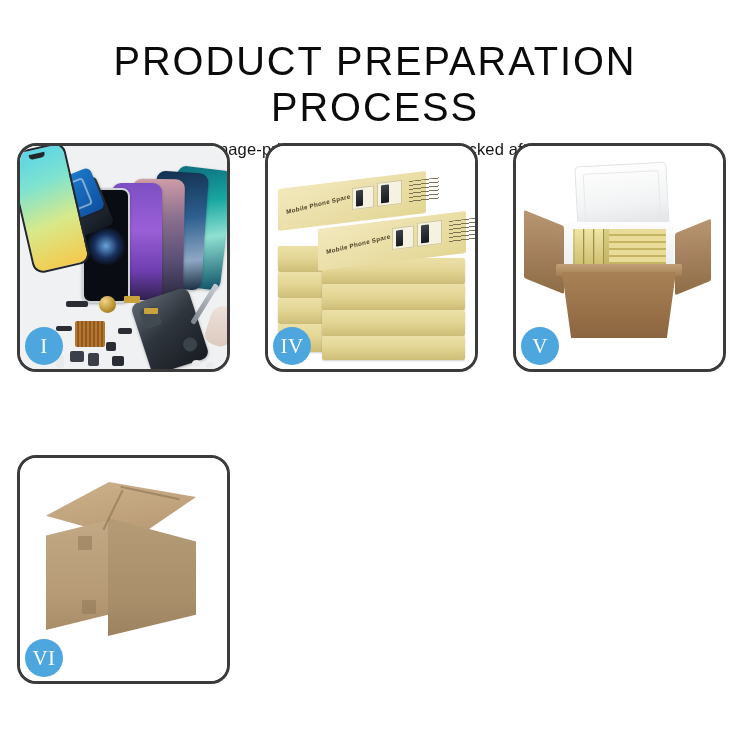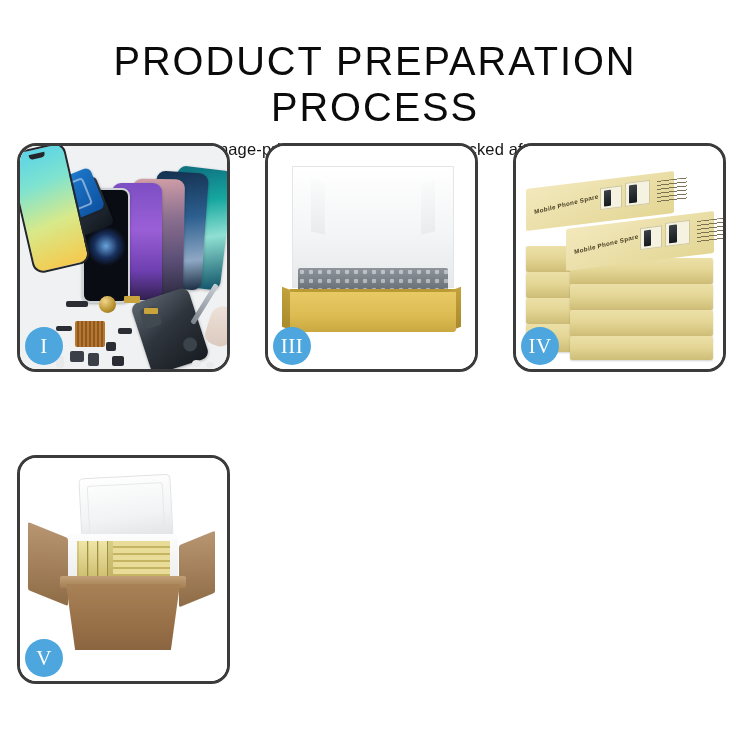--- a/index.html
+++ b/index.html
@@ -514,34 +514,20 @@
       <div class="part" style="left:86px;top:196px;width:10px;height:9px;"></div>
       <div class="part" style="left:98px;top:182px;width:14px;height:6px;"></div>
       <div class="part" style="left:92px;top:210px;width:12px;height:10px;"></div>
       <div class="part white" style="left:172px;top:214px;width:9px;height:7px;border-radius:50%;"></div>
       <div class="part white" style="left:186px;top:216px;width:8px;height:6px;border-radius:50%;"></div>
       <div class="badge">I</div>
     </div>
   </div>
 
 
-  <div class="panel">
-    <div class="panel-inner p3">
-      <div class="box3-lid">
-        <div class="box3-flapL"></div>
-        <div class="box3-flapR"></div>
-      </div>
-      <div class="box3-foam"></div>
-      <div class="box3-lip"></div>
-      <div class="box3-side"></div>
-      <div class="box3-side-r"></div>
-      <div class="box3-front"></div>
-      <div class="badge">III</div>
-    </div>
-  </div>
 
   <div class="panel">
     <div class="panel-inner p4">
       <div class="stack">
 
         <div class="sbox" style="left:2px;  top:84px;  width:110px; height:26px;"></div>
         <div class="sbox" style="left:2px;  top:110px; width:110px; height:26px;"></div>
         <div class="sbox" style="left:2px;  top:136px; width:110px; height:26px;"></div>
         <div class="sbox" style="left:2px;  top:162px; width:110px; height:28px;"></div>
 
@@ -588,14 +574,26 @@
         <div class="slab" style="left:12px;"></div>
         <div class="slab" style="left:22px;"></div>
         <div class="slab h"></div>
       </div>
       <div class="v-carton-rim"></div>
       <div class="v-carton-front"></div>
       <div class="badge">V</div>
     </div>
   </div>
 
+  <div class="panel">
+    <div class="panel-inner p6">
+      <div class="c-top"></div>
+      <div class="c-left"></div>
+      <div class="c-right"></div>
+      <div class="c-seam" style="left:92px;top:30px;width:2px;height:44px;transform:rotate(26deg);"></div>
+      <div class="c-seam" style="left:100px;top:34px;width:60px;height:2px;transform:rotate(12deg);"></div>
+      <div class="c-tape" style="left:58px;top:78px;width:14px;height:14px;"></div>
+      <div class="c-tape" style="left:62px;top:142px;width:14px;height:14px;"></div>
+      <div class="badge">VI</div>
+    </div>
+  </div>
 
 </div>
 
 </body></html>

